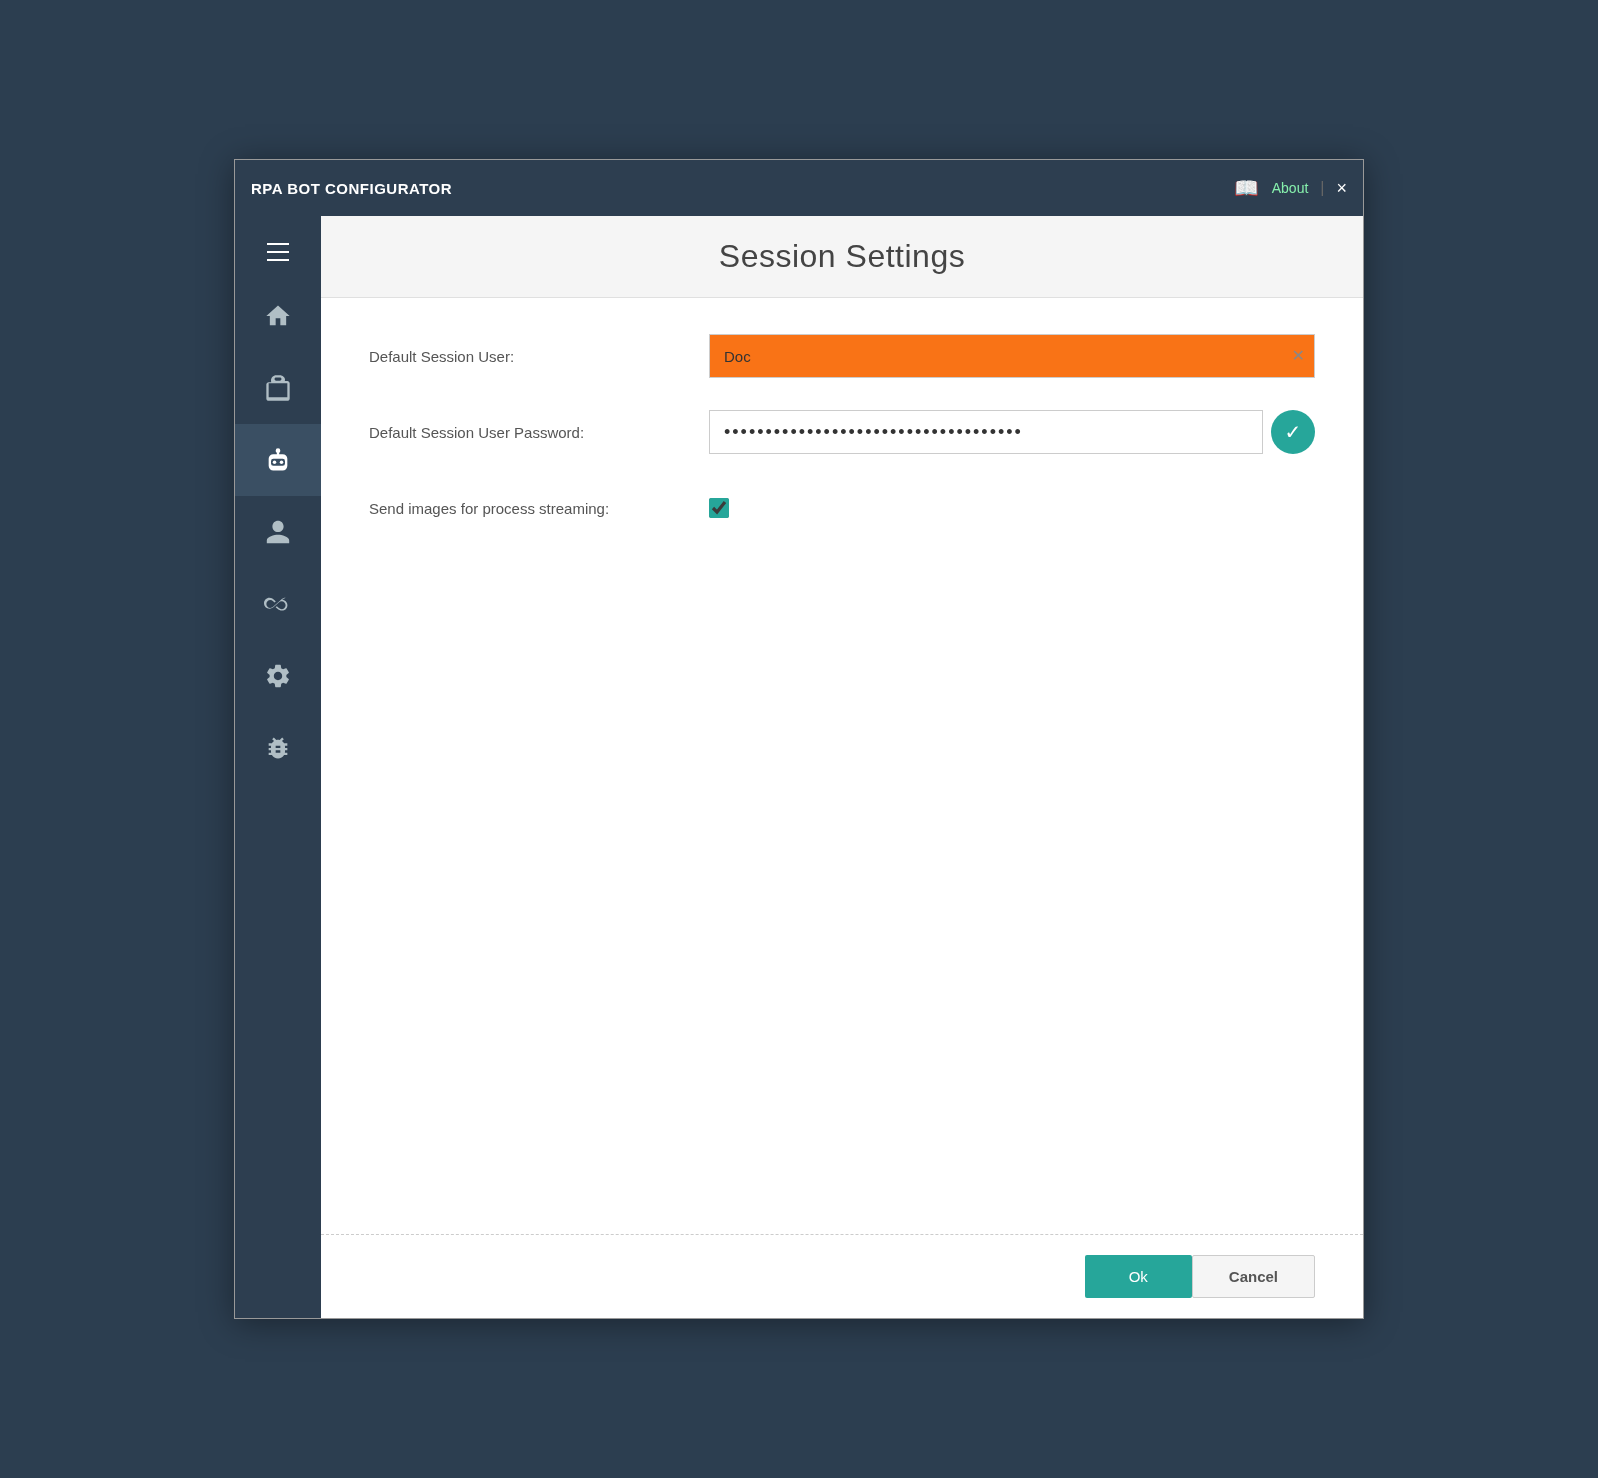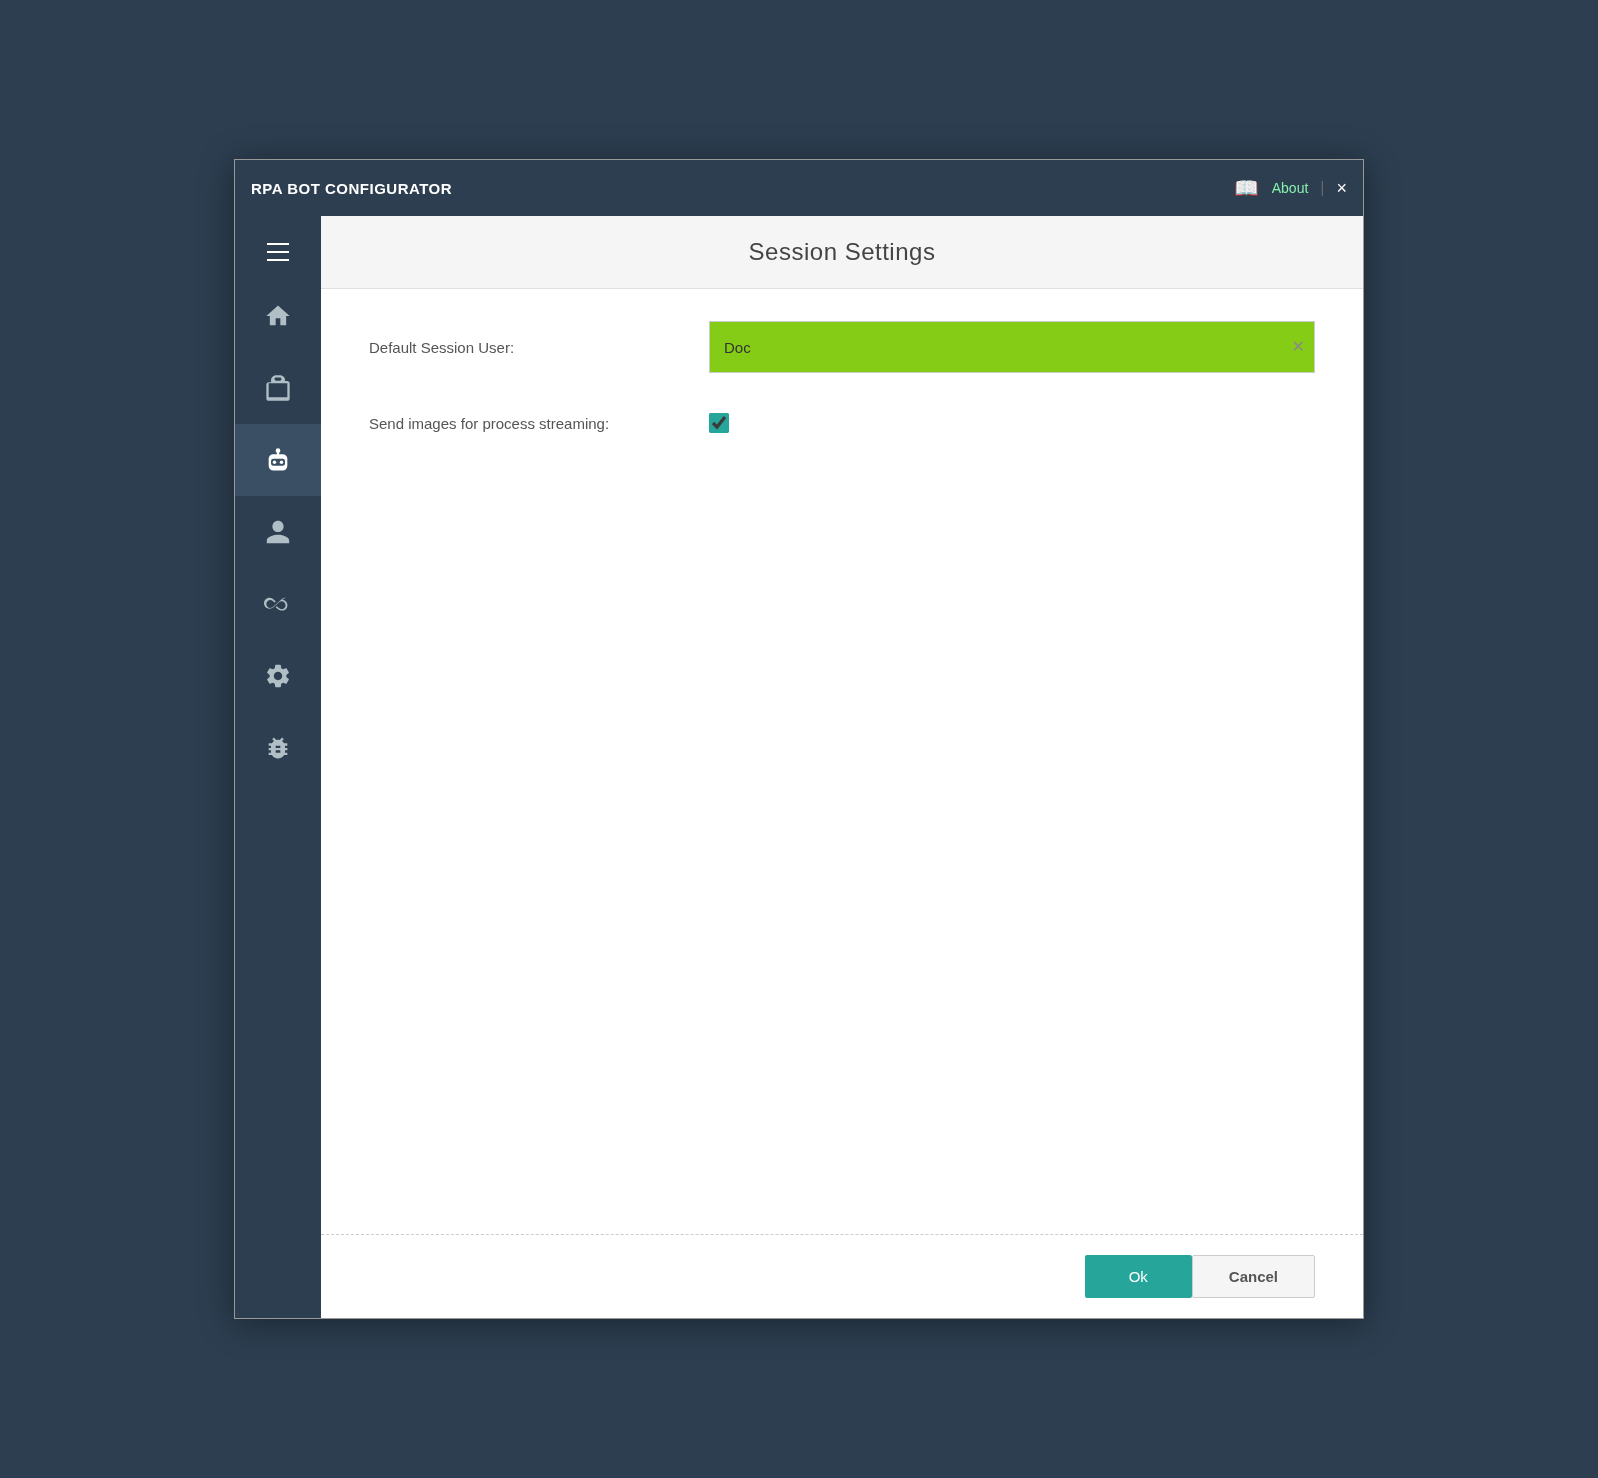--- a/index.html
+++ b/index.html
@@ -119,21 +119,21 @@
 
     
     .page-header {
       background: #f5f5f5;
       border-bottom: 1px solid #e0e0e0;
       padding: 22px 0;
       text-align: center;
       flex-shrink: 0;
     }
     .page-title {
-      font-size: 24px;
+      font-size: 32px;
       font-weight: 300;
       color: #444;
       letter-spacing: 0.5px;
     }
 
     
     .form-area {
       flex: 1;
       padding: 32px 48px;
       overflow-y: auto;
@@ -153,23 +153,23 @@
     }
     .form-control {
       flex: 1;
       position: relative;
       display: flex;
       align-items: center;
     }
 
     .text-input {
       width: 100%;
-      height: 52px;
+      height: 44px;
       border: 1px solid #ccc;
-      background: #84cc16;
+      background: #f97316;
       padding: 0 40px 0 14px;
       font-size: 15px;
       color: #333;
       outline: none;
     }
 
     .input-clear-btn {
       position: absolute;
       right: 10px;
       top: 50%;
@@ -366,20 +366,31 @@
       <div class="form-area">
 
         <div class="form-row">
           <label class="form-label">Default Session User:</label>
           <div class="form-control">
             <input type="text" class="text-input" value="Doc" style="">
             <button class="input-clear-btn">✕</button>
           </div>
         </div>
 
+        <div class="form-row">
+          <label class="form-label">Default Session User Password:</label>
+          <div class="form-control">
+            <div class="password-wrapper">
+              <input type="password" class="password-input" value="••••••••••••••••••••••••••••••••••••" style="">
+              <button class="password-confirm-btn">
+                <span class="checkmark-icon">✓</span>
+              </button>
+            </div>
+          </div>
+        </div>
 
 
         <div class="form-row">
           <label class="form-label">Send images for process streaming:</label>
           <div class="form-control checkbox-wrapper">
             <input type="checkbox" class="form-checkbox" checked="" style="">
           </div>
         </div>
 
       </div>

